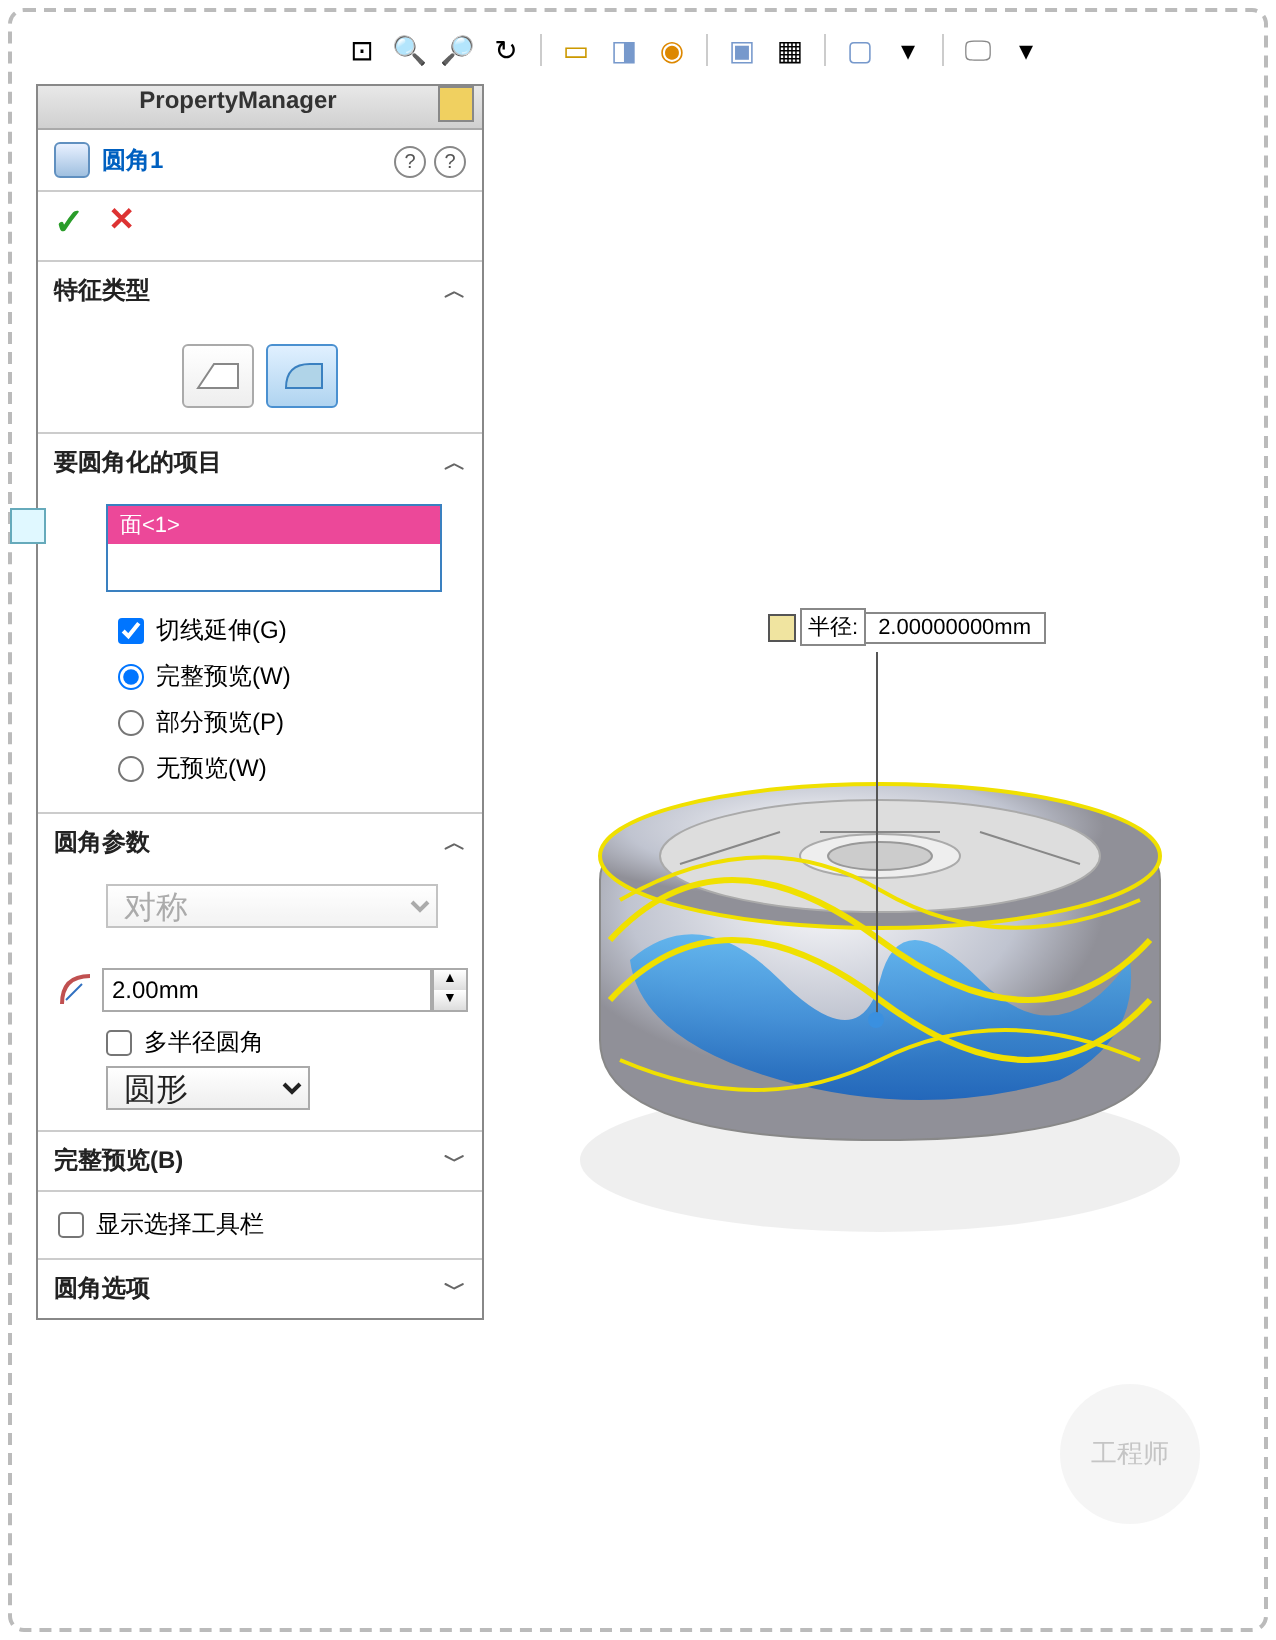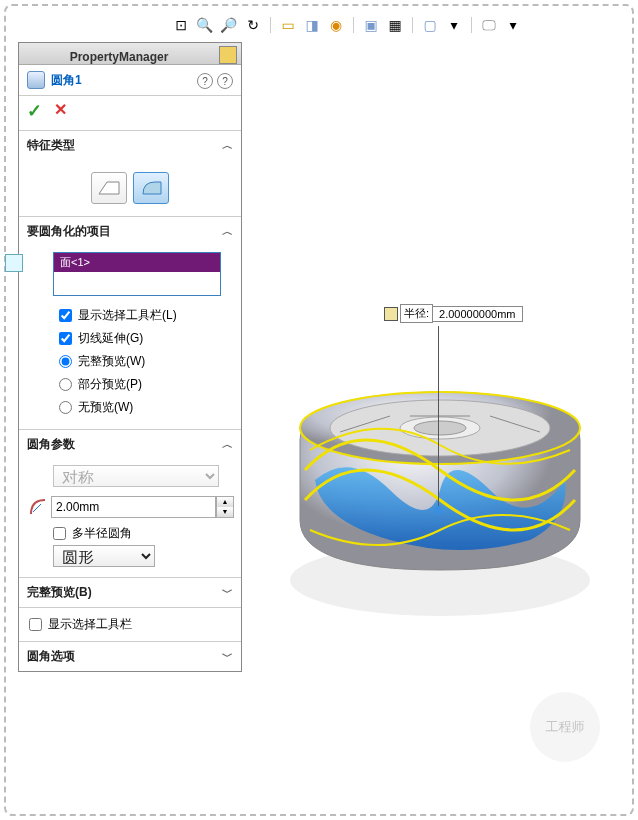--- a/index.html
+++ b/index.html
@@ -8,21 +8,21 @@
 
 .stamp-border { position: absolute; inset: 4px; border: 2px dashed #bbb; border-radius: 8px; pointer-events: none; }
 
 
 .top-toolbar { position: absolute; top: 16px; left: 172px; display: flex; gap: 6px; align-items: center; }
 .tool-sep { width: 1px; height: 16px; background: #ccc; margin: 0 2px; }
 .tool-icon { width: 18px; height: 18px; display: flex; align-items: center; justify-content: center; cursor: pointer; font-size: 14px; }
 
 
 .panel { position: absolute; top: 42px; left: 18px; width: 224px; background: #fff; border: 1px solid #888; }
-.panel-header { background: linear-gradient(#e8e8e8, #d0d0d0); border-bottom: 1px solid #aaa; height: 22px; display: flex; align-items: flex-end; position: relative; }
+.panel-header { background: linear-gradient(#e8e8e8, #d0d0d0); border-bottom: 1px solid #aaa; height: 22px; display: flex; align-items: flex-start; position: relative; }
 .panel-title { flex: 1; text-align: center; font-weight: bold; font-size: 12px; color: #333; }
 .panel-pin { width: 18px; height: 18px; margin-right: 4px; background: #f0d060; border: 1px solid #888; }
 
 .feature-row { display: flex; align-items: flex-end; padding: 6px 8px; border-bottom: 1px solid #ccc; }
 .feature-icon { width: 18px; height: 18px; background: linear-gradient(#e8f0ff,#a0c0e0); border: 1px solid #6090c0; border-radius: 3px; margin-right: 6px; }
 .feature-name { flex: 1; font-size: 12px; font-weight: bold; color: #0060c0; }
 .help-icon { width: 16px; height: 16px; border: 1px solid #888; border-radius: 50%; font-size: 10px; display: flex; align-items: center; justify-content: center; margin-left: 4px; color: #555; cursor: pointer; }
 
 .confirm-row { padding: 4px 8px 8px; display: flex; gap: 12px; border-bottom: 1px solid #ccc; }
 .ok-btn { color: #2a9d2a; font-size: 18px; font-weight: bold; cursor: pointer; }
@@ -32,30 +32,30 @@
 .section-header { padding: 6px 8px; font-size: 12px; font-weight: bold; color: #222; display: flex; justify-content: space-between; align-items: center; cursor: pointer; }
 .chevron { font-size: 11px; color: #666; }
 .section-body { padding: 6px 10px 10px; }
 
 .type-row { display: flex; justify-content: center; gap: 6px; padding: 6px 0 2px; }
 .type-btn { width: 36px; height: 32px; border: 1px solid #aaa; background: linear-gradient(#fff,#eee); border-radius: 3px; cursor: pointer; display: flex; align-items: center; justify-content: center; }
 .type-btn.sel { border: 1px solid #4a90d0; background: linear-gradient(#e0f0ff,#b0d4f0); }
 
 .sel-list { margin-left: 24px; width: 168px; }
 .sel-box { height: 44px; border: 1px solid #3a80c0; background: #fff; }
-.sel-item { background: #701a75; color: #fff; font-size: 11px; padding: 2px 6px; }
+.sel-item { background: #ec4899; color: #fff; font-size: 11px; padding: 2px 6px; }
 .sel-icon { position: absolute; margin-left: -24px; margin-top: 2px; width: 18px; height: 18px; border: 1px solid #6ab; background: #e0f8ff; }
 
 .check-row { display: flex; align-items: center; gap: 6px; font-size: 12px; padding: 3px 0 3px 30px; }
 .check-row input[type="checkbox"], .check-row input[type="radio"] { margin: 0; }
 
 .combo { width: 166px; height: 22px; border: 1px solid #aaa; background: linear-gradient(#fff,#eee); font-size: 16px; padding: 2px 4px; color: #888; margin-left: 24px; }
 .combo.active { color: #222; }
 
-.spin-row { display: flex; align-items: center; margin: 9px 0 4px; }
+.spin-row { display: flex; align-items: center; margin: 20px 0 4px; }
 .spin-icon { width: 20px; height: 20px; margin-right: 4px; display: flex; align-items: center; justify-content: center; }
 .spin-input { flex: 1; border: 1px solid #aaa; height: 22px; padding: 2px 4px; font-size: 12px; }
 .spin-btns { display: flex; flex-direction: column; border: 1px solid #aaa; }
 .spin-btn { width: 16px; height: 10px; background: linear-gradient(#fff,#ddd); font-size: 7px; text-align: center; line-height: 10px; cursor: pointer; }
 
 .lbl { font-size: 12px; padding-left: 2px; margin-top: 6px; }
 
 
 .viewport { position: absolute; left: 260px; top: 60px; right: 18px; bottom: 18px; }
 .callout { position: absolute; left: 124px; top: 244px; display: flex; align-items: center; }
@@ -139,24 +139,20 @@
     <div class="section-body">
       <div style="position:relative">
         <span class="sel-icon"></span>
         <div class="sel-list">
           <div class="sel-box">
             <div class="sel-item">面&lt;1&gt;</div>
           </div>
         </div>
       </div>
       <div style="height:8px"></div>
-      <label class="check-row">
-          <input type="checkbox" checked="" style="">
-          <span>显示选择工具栏(L)</span>
-        </label>
       <label class="check-row">
           <input type="checkbox" checked="" style="">
           <span>切线延伸(G)</span>
         </label>
       <label class="check-row">
           <input type="radio" name="pv" checked="" style="">
           <span>完整预览(W)</span>
         </label>
       <label class="check-row">
           <input type="radio" name="pv" style="">

